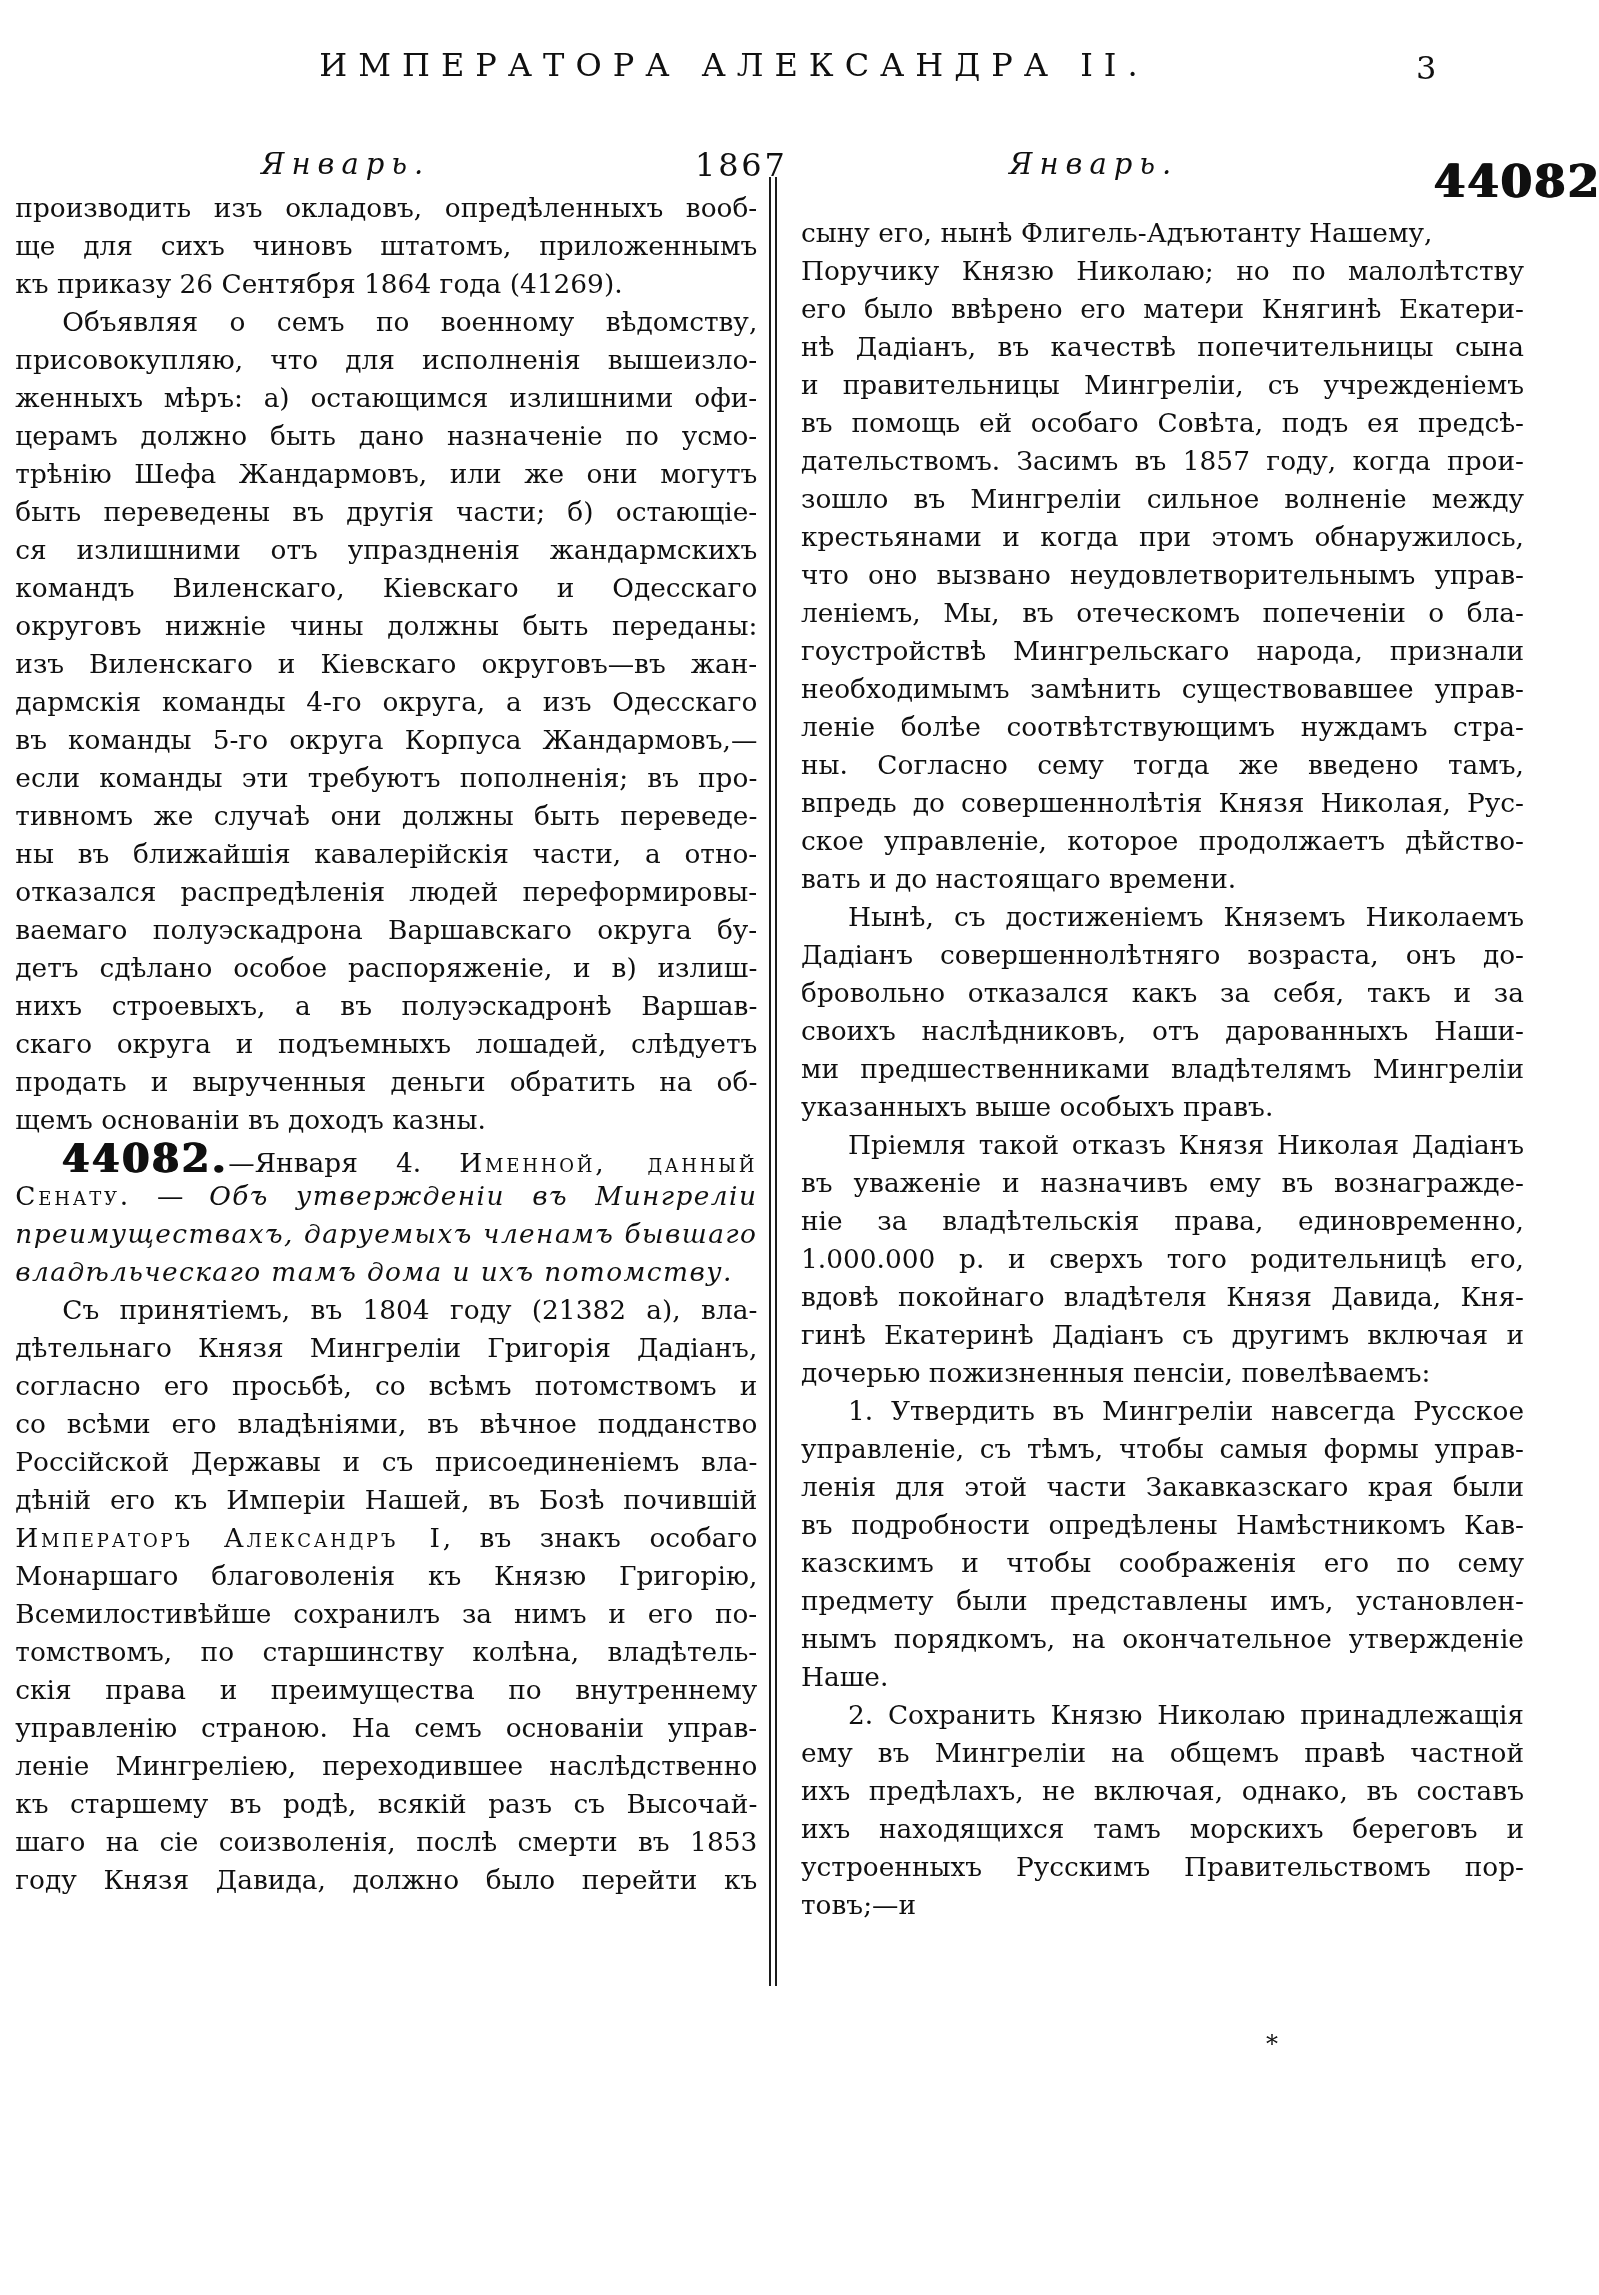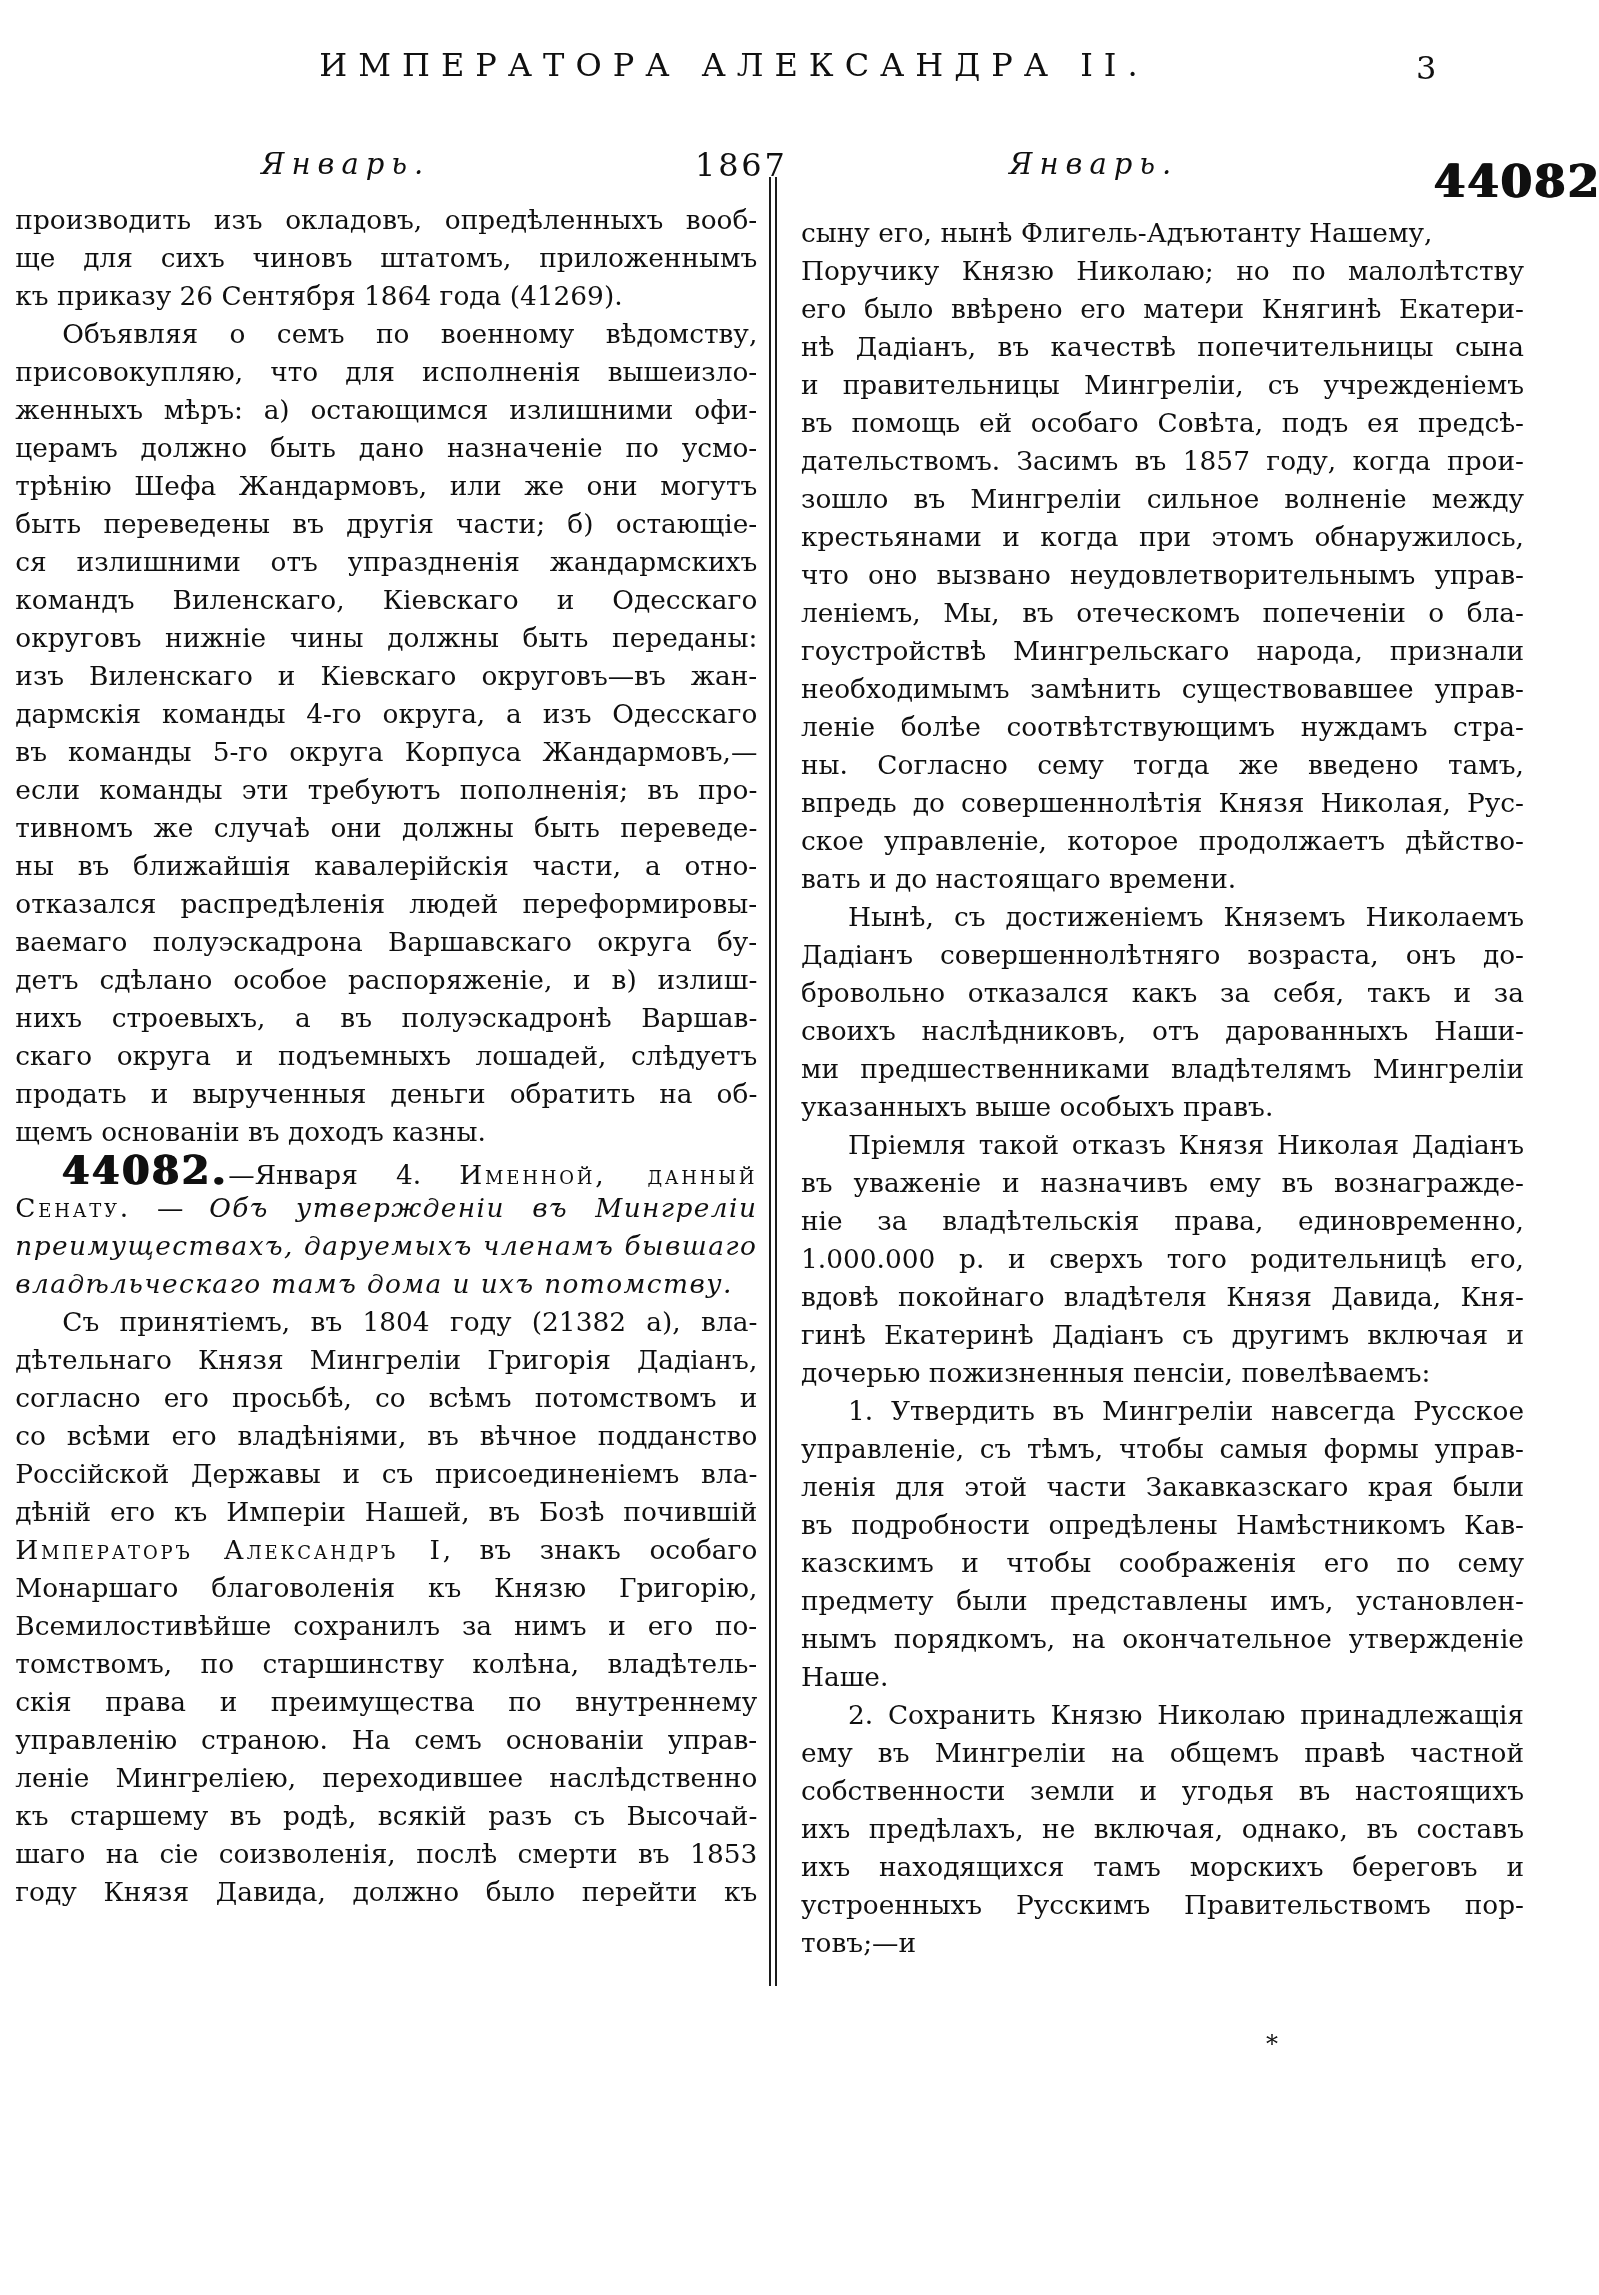--- a/index.html
+++ b/index.html
@@ -36,21 +36,21 @@
   .margin-num{
     position:absolute;top:159px;left:1434px;
     font-size:45px;font-weight:bold;letter-spacing:2.1px;
     text-shadow:1px 0 currentColor,-1px 0 currentColor;
     line-height:1;
   }
   
   .column{
     position:absolute;top:189px;
   }
-  .column-left{left:15.3px;width:742px;margin-top:12px;}
+  .column-left{left:15.3px;width:742px;}
   .column-right{left:801px;width:723px;}
   .divider{
     position:absolute;top:177px;left:769px;height:1809px;
     width:3.5px;
     border-left:2.1px solid #1c1c1c;
     border-right:2.1px solid #1c1c1c;
   }
   .line{
     height:38px;line-height:38px;
     font-size:26.4px;
@@ -171,21 +171,20 @@
       <div class="line ind">1. Утвердить въ Мингреліи навсегда Русское</div>
       <div class="line">управленіе, съ тѣмъ, чтобы самыя формы управ-</div>
       <div class="line">ленія для этой части Закавказскаго края были</div>
       <div class="line">въ подробности опредѣлены Намѣстникомъ Кав-</div>
       <div class="line">казскимъ и чтобы соображенія его по сему</div>
       <div class="line">предмету были представлены имъ, установлен-</div>
       <div class="line">нымъ порядкомъ, на окончательное утвержденіе</div>
       <div class="line nj">Наше.</div>
       <div class="line ind">2. Сохранить Князю Николаю принадлежащія</div>
       <div class="line">ему въ Мингреліи на общемъ правѣ частной</div>
-      <div class="line">собственности земли и угодья въ настоящихъ</div>
       <div class="line">ихъ предѣлахъ, не включая, однако, въ составъ</div>
       <div class="line">ихъ находящихся тамъ морскихъ береговъ и</div>
       <div class="line">устроенныхъ Русскимъ Правительствомъ пор-</div>
       <div class="line nj">товъ;—и</div>
     </div>
 
   <div class="signature-star">*</div>
 
 </div>
 

